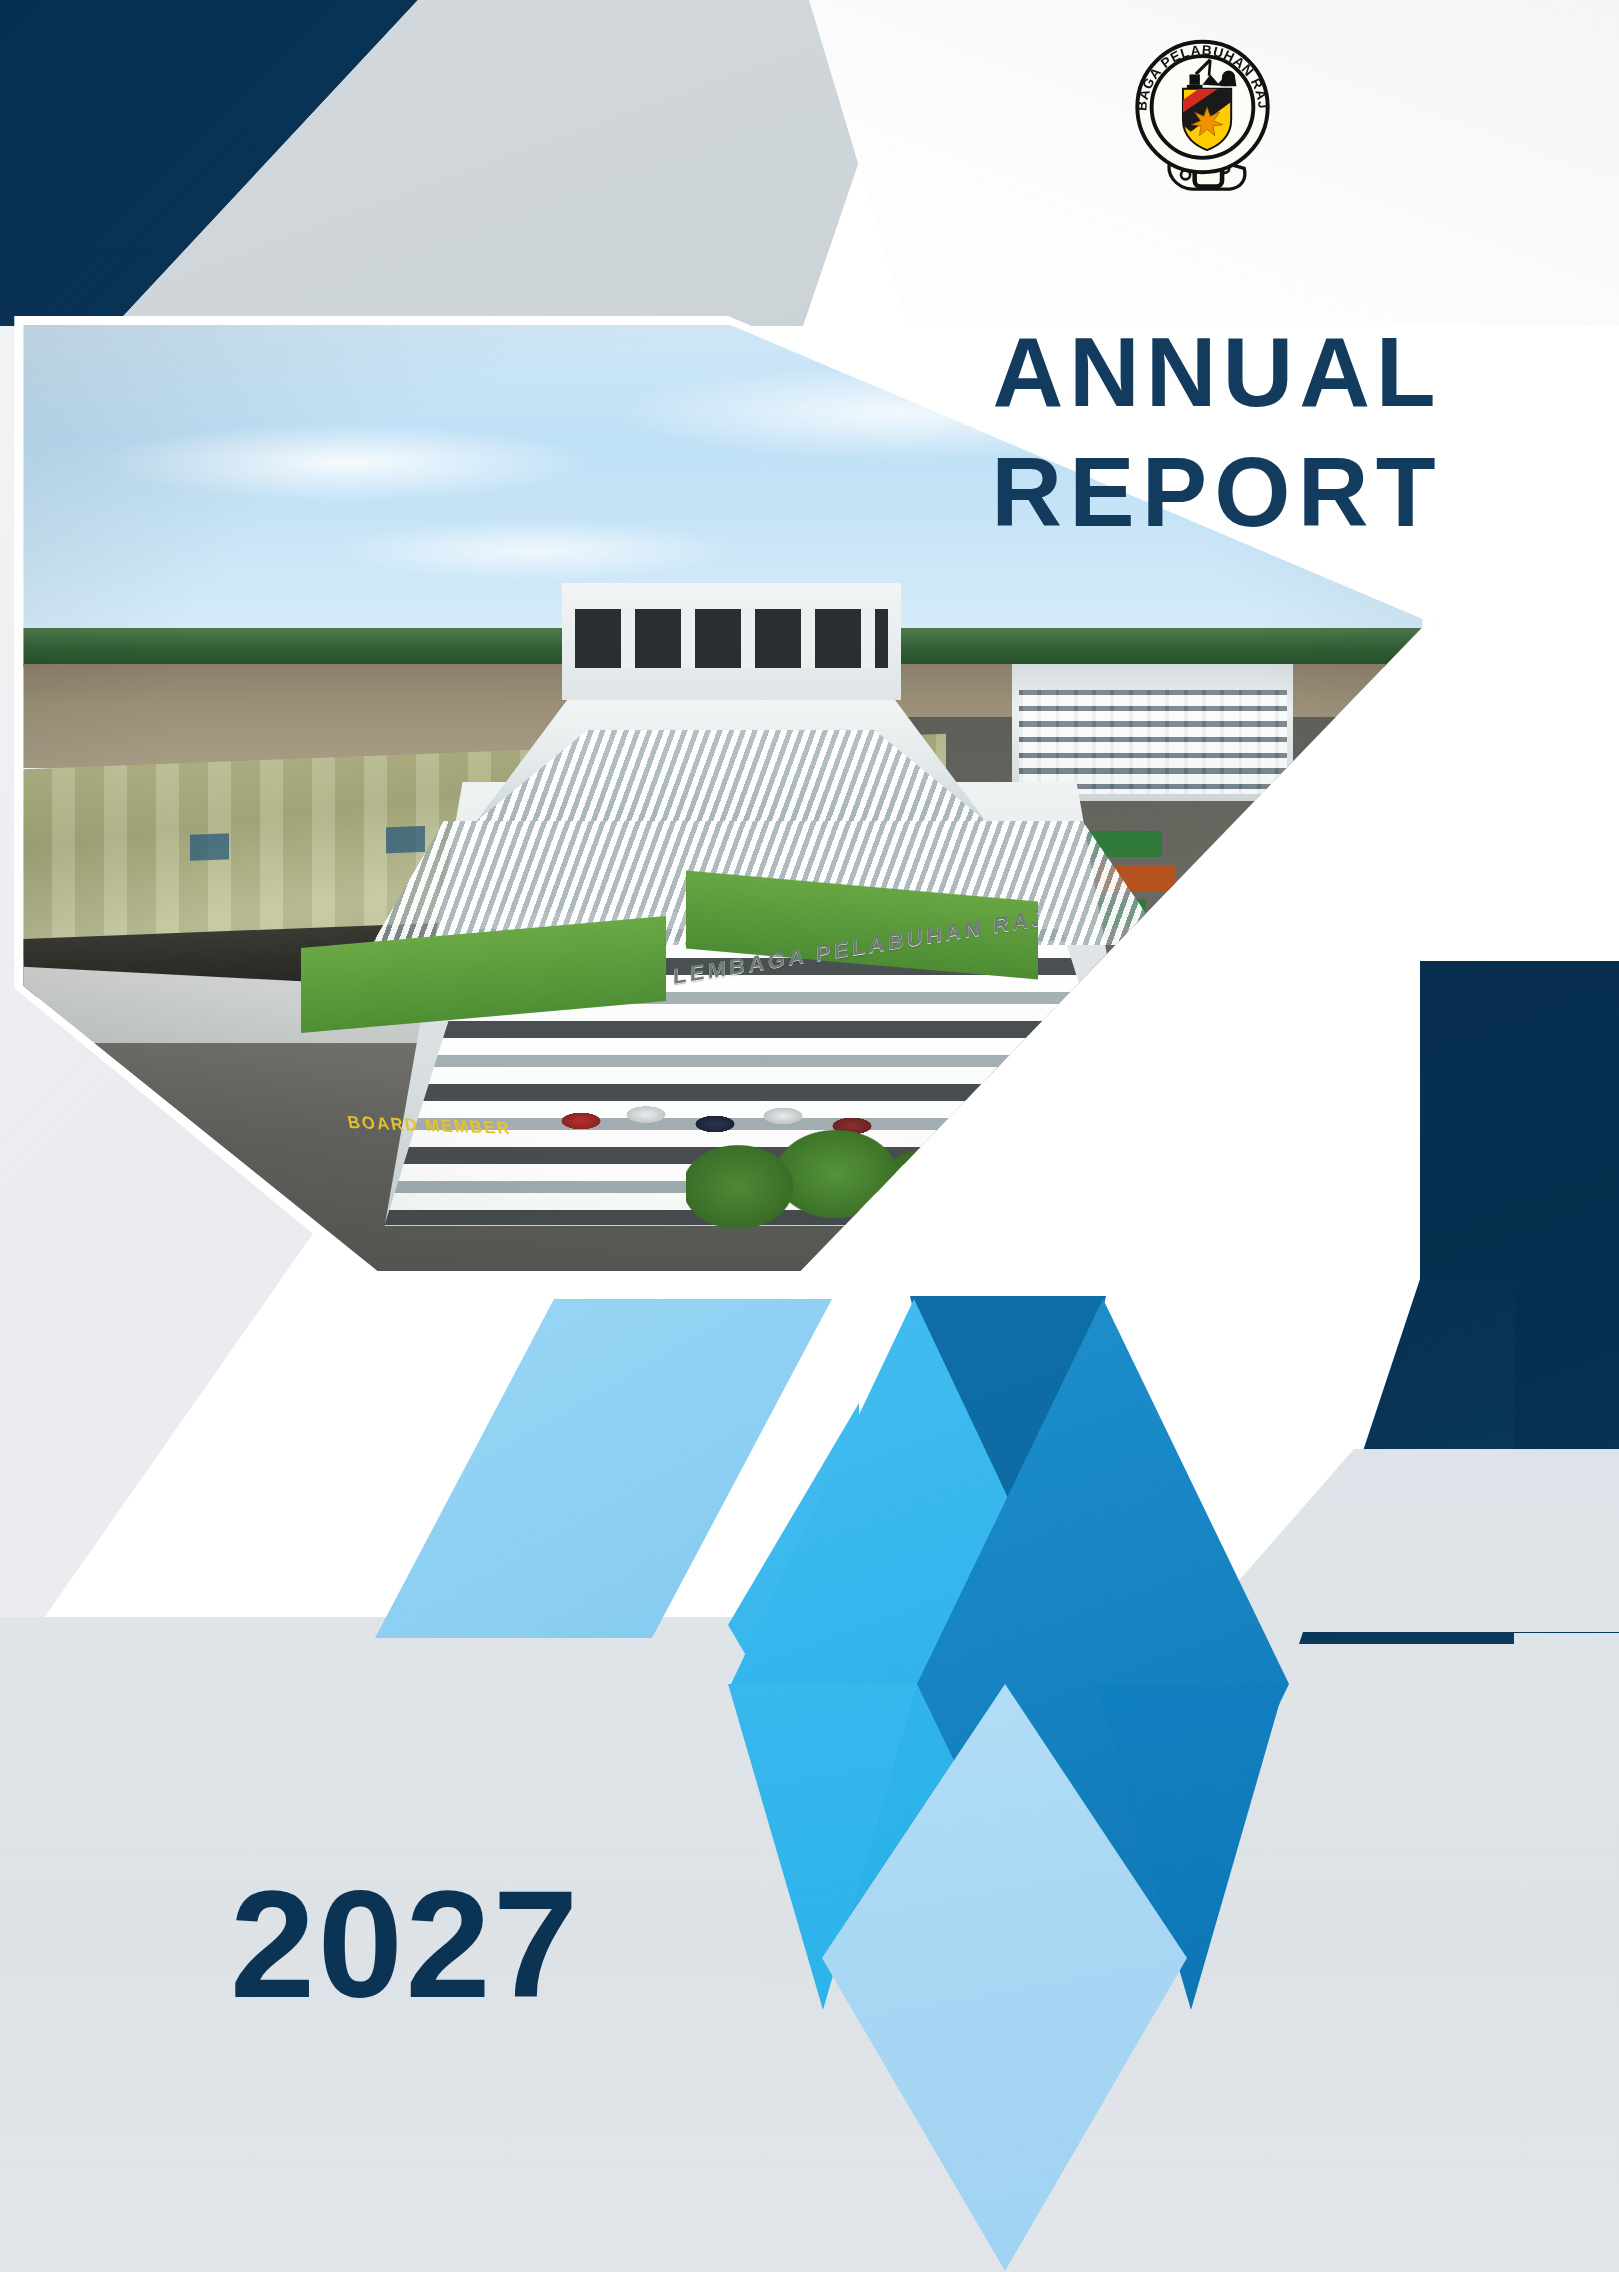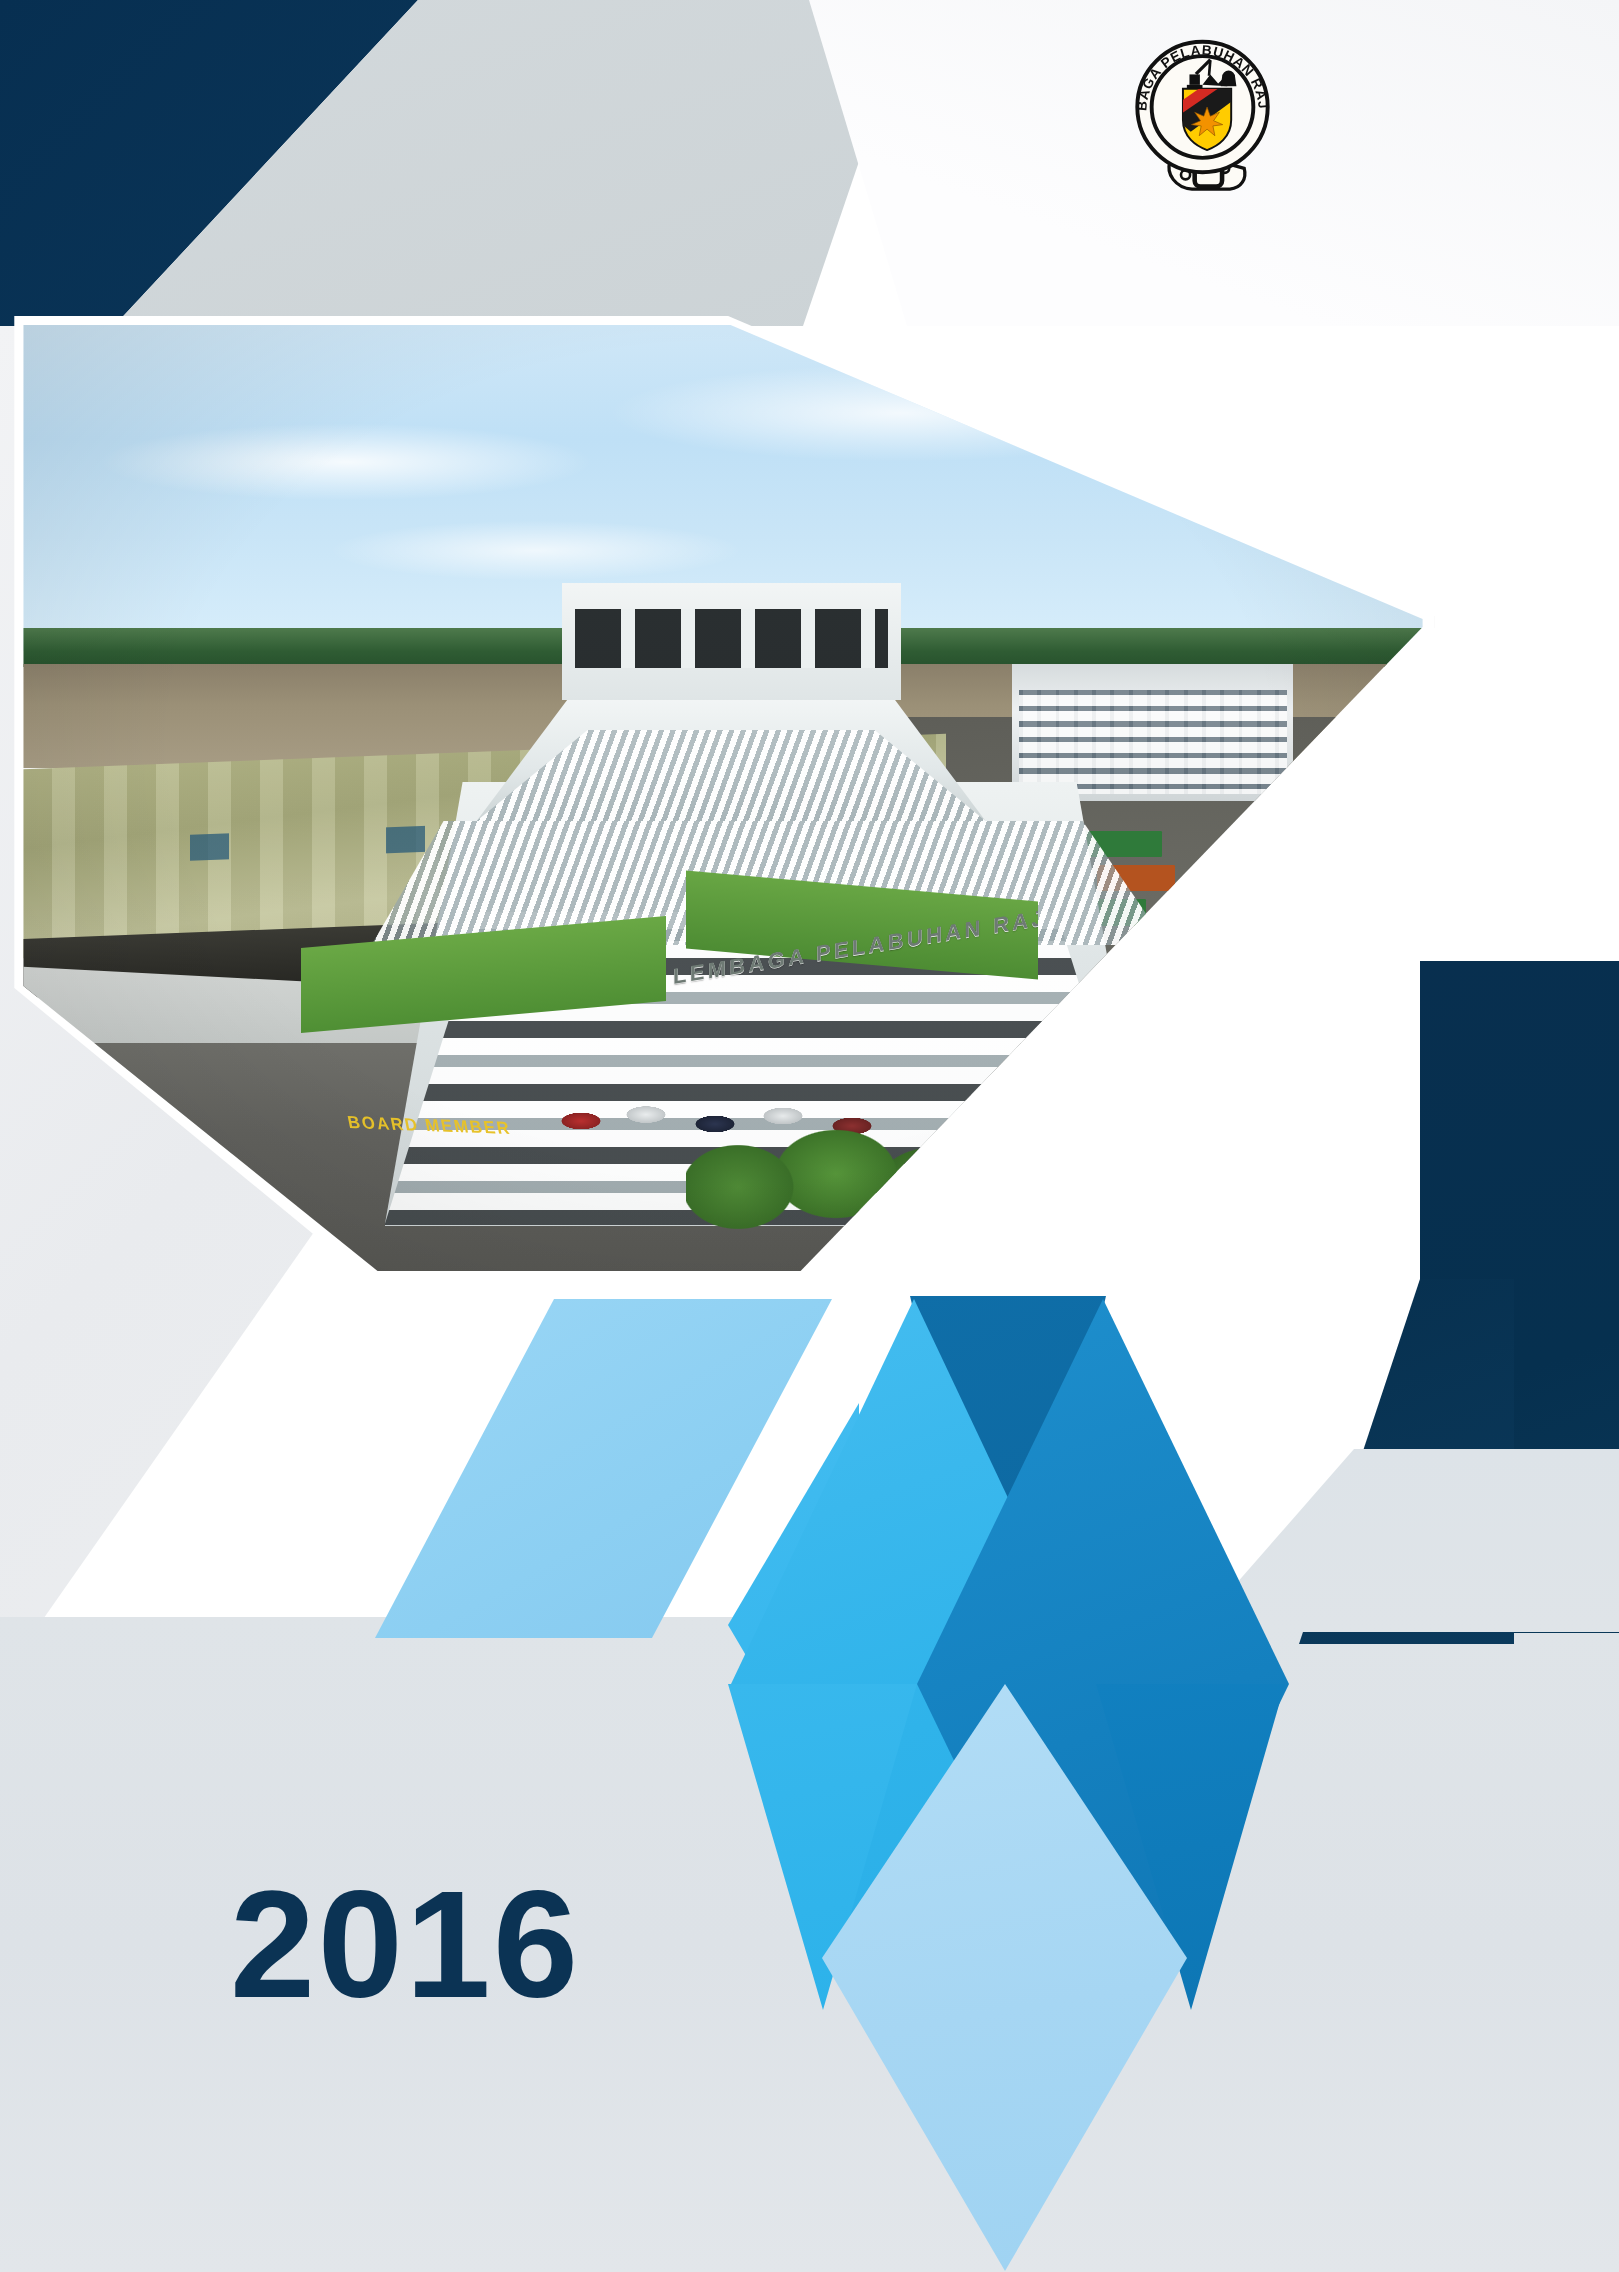--- a/index.html
+++ b/index.html
@@ -473,17 +473,21 @@
                  C 98,172 78,158 78,132 Z"></path>
       </clipPath>
       <g clip-path="url(#shieldClip)">
         <polygon points="62,126 140,72 168,92 90,150" fill="#1A1A1A"></polygon>
         <polygon points="62,112 140,58 152,70 70,126" fill="#D42A22"></polygon>
       </g>
       <path d="M 115,112 l 5,14 14,-6 -9,13 14,6 -15,2 3,15 -12,-10 -12,10 3,-15 -15,-2 14,-6 -9,-13 14,6 Z" fill="#F39200" stroke="#8a5000" stroke-width="1"></path>
     </svg>
   </div>
 
-
-  <div class="year">2016</div>
+  <div class="title-block">
+    <div class="title-line l1">ANNUAL</div>
+    <div class="title-line l2">REPORT</div>
+  </div>
+
+  <div class="year">2027</div>
 
 </div>
 
 
 </body></html>

